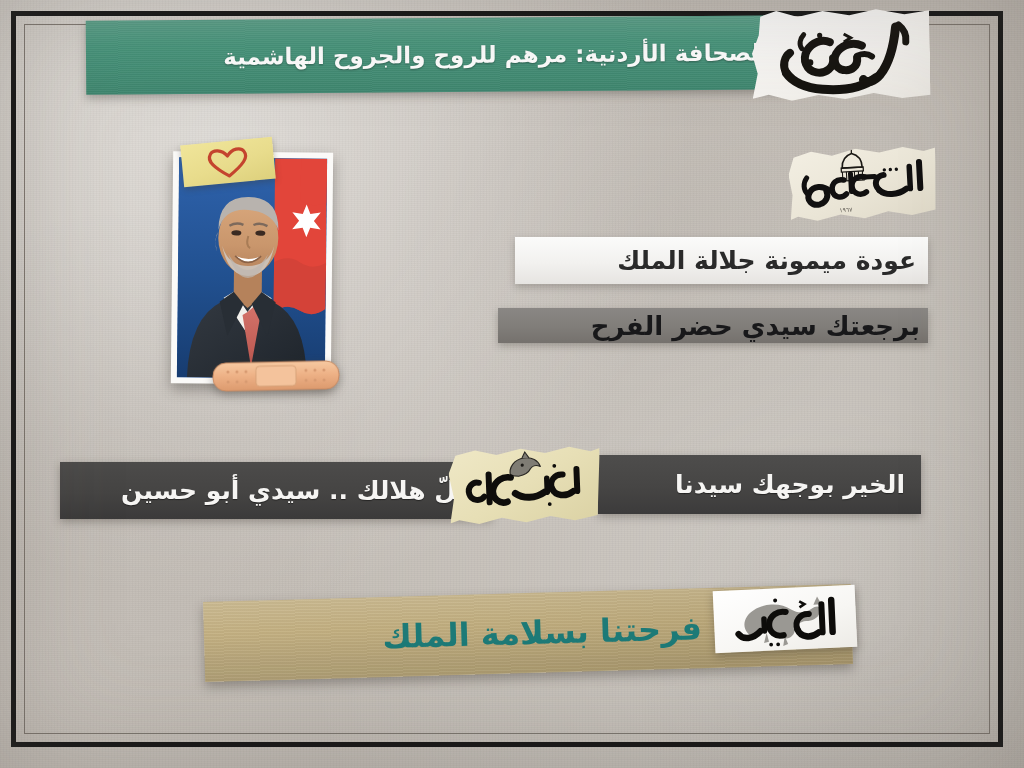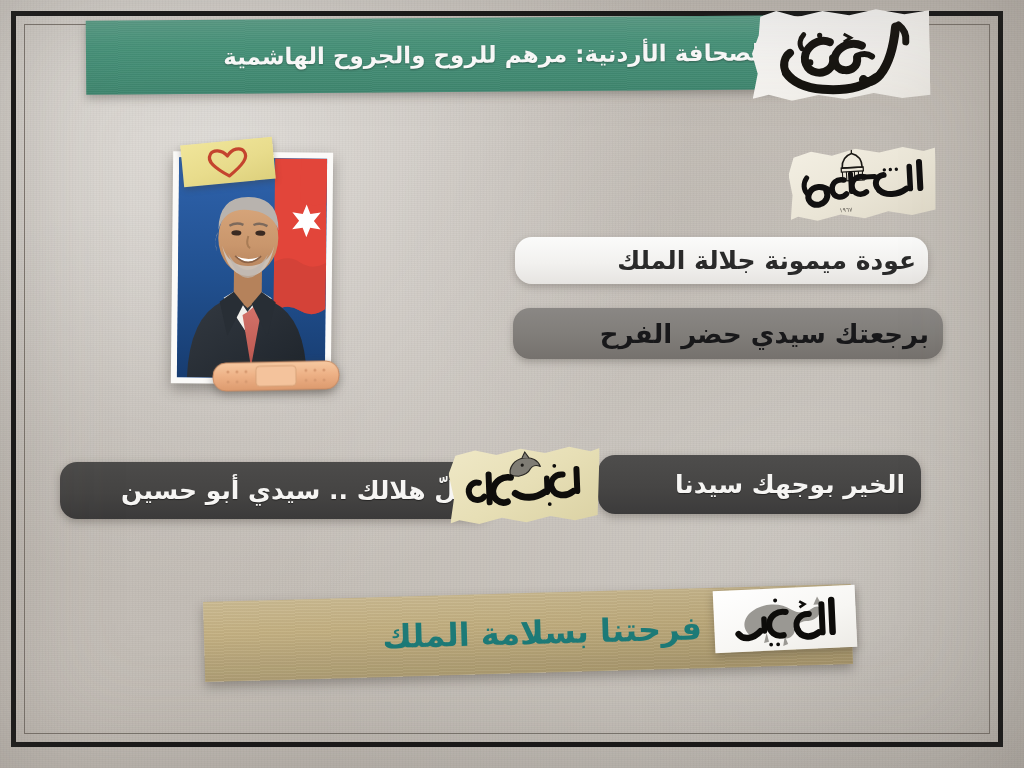--- a/index.html
+++ b/index.html
@@ -162,42 +162,40 @@
   }
   .dustour-paper svg { position: absolute; left: 0; top: 0; }
 
   
   .bar {
     position: absolute;
     display: flex;
     align-items: center;
     justify-content: flex-start;
     box-sizing: border-box;
-    border-radius: 17px;
   }
   .bar-light {
     left: 515px; top: 237px;
     width: 413px; height: 47px;
     background: linear-gradient(180deg, #fbfbfa 0%, #f2f1ef 55%, #e6e4e1 100%);
     box-shadow: 0 3px 7px rgba(60,55,50,0.28);
     padding-right: 12px;
   }
   .bar-light .bar-text {
     color: #2a2a2a;
     font-size: 25px;
     font-weight: bold;
     white-space: nowrap;
   }
   .bar-mid {
     left: 498px; top: 308px;
-    width: 430px; height: 51px;
+    width: 430px; height: 35px;
     background: linear-gradient(180deg, #8a8784 0%, #807d79 55%, #75716d 100%);
     box-shadow: 0 3px 7px rgba(60,55,50,0.30);
-    padding-right: 14px;
-    margin-left: 15px;
+    padding-right: 8px;
   }
   .bar-mid .bar-text {
     color: #18181a;
     font-size: 26px;
     font-weight: bold;
     white-space: nowrap;
   }
   .bar-dark-right {
     left: 598px; top: 455px;
     width: 323px; height: 59px;

